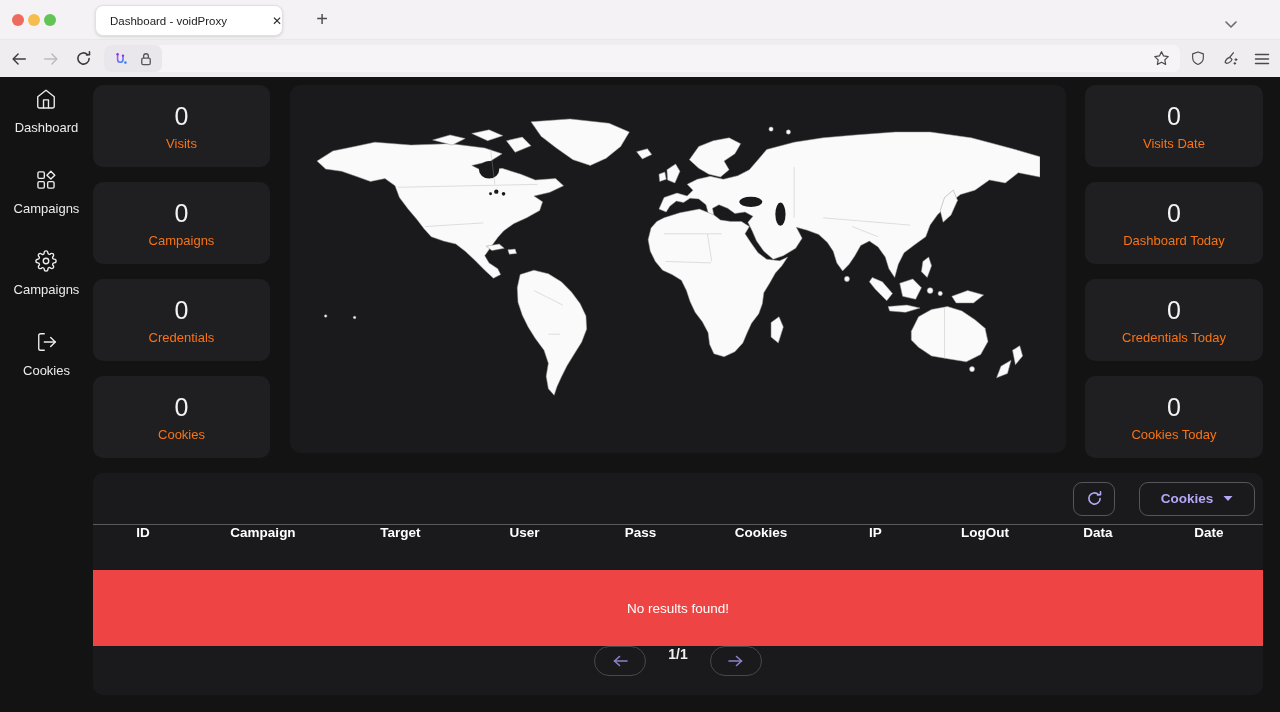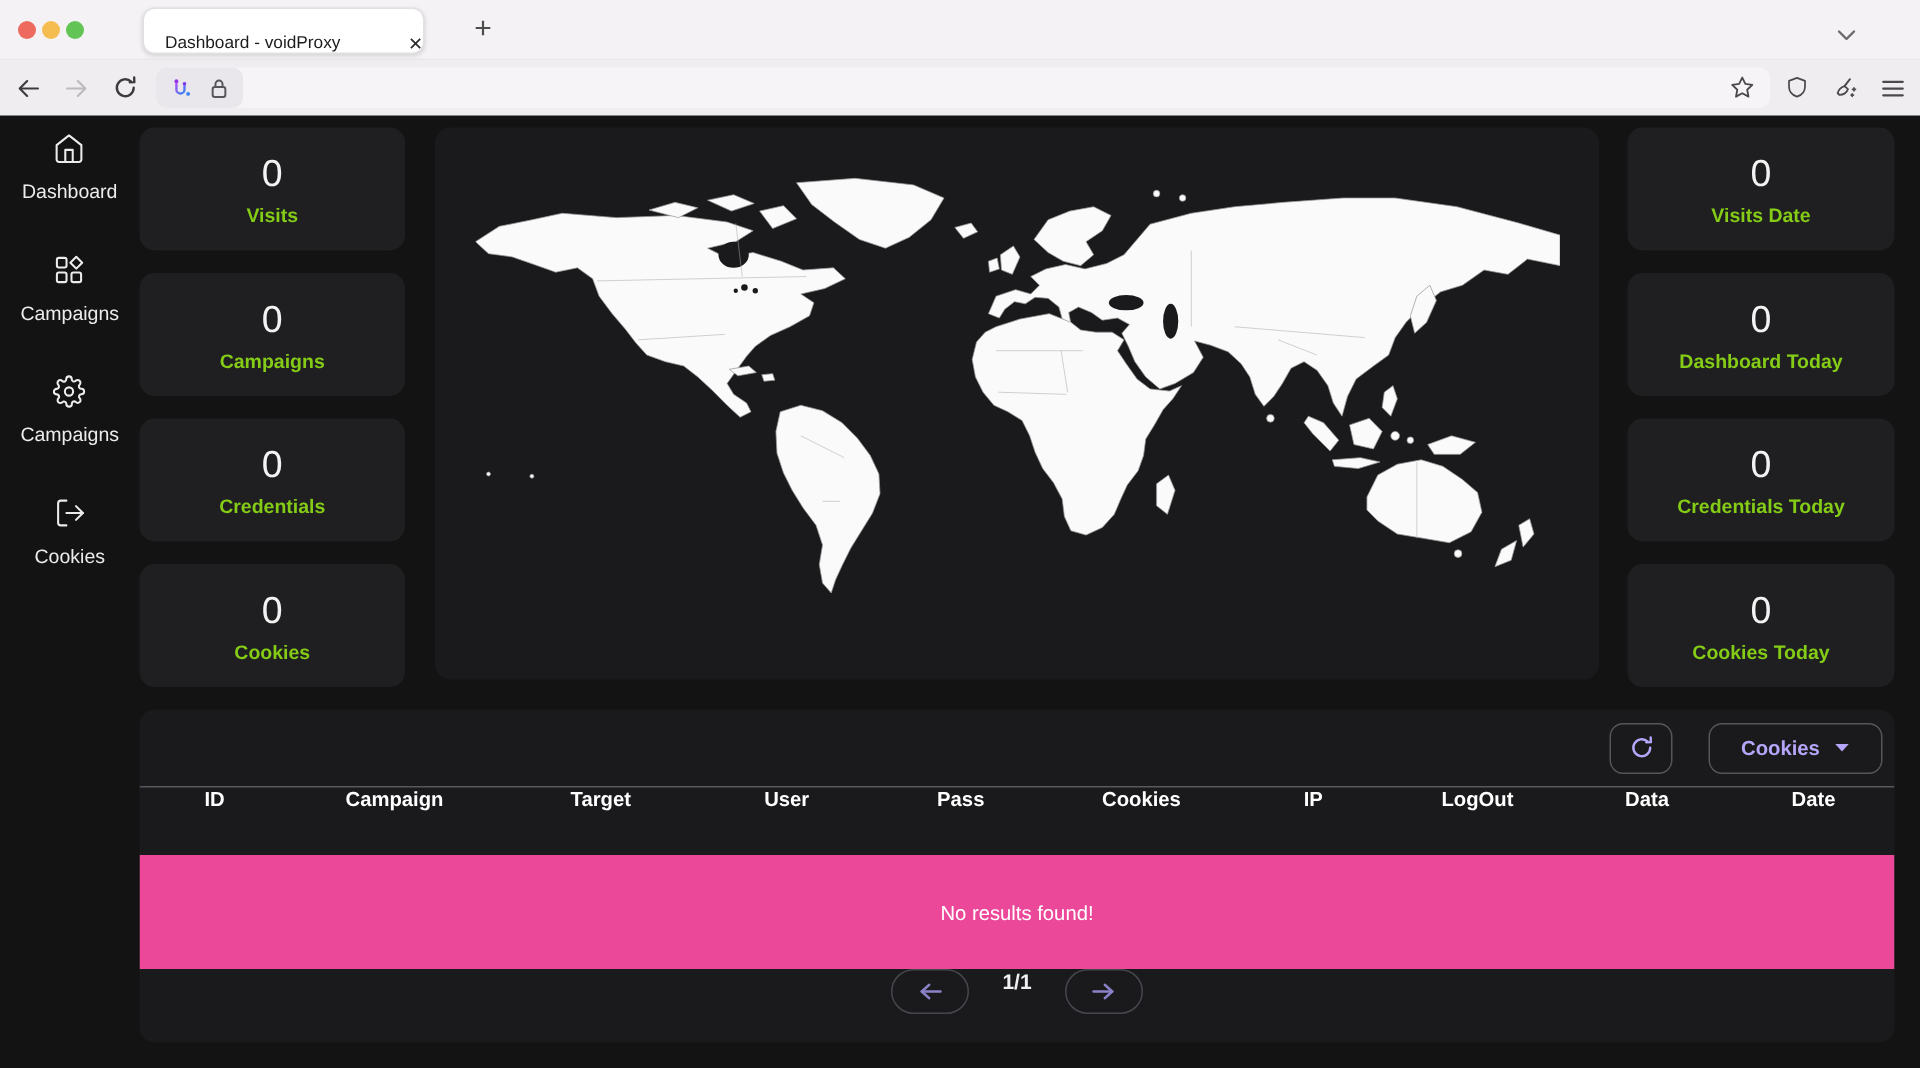--- a/index.html
+++ b/index.html
@@ -15,21 +15,21 @@
     display:flex; align-items:center;
     border-bottom:1px solid #e9e7ea;
   }
   .lights { display:flex; gap:4px; margin-left:12px; }
   .dot { width:12px; height:12px; border-radius:50%; }
   .dot.red{background:#ee6a5e;} .dot.yellow{background:#f5bd4f;} .dot.green{background:#61c454;}
   .tab {
     position:absolute; left:95px; top:5px; width:188px; height:31px;
     background:#ffffff; border:1px solid #e2e0e3; border-radius:8px;
     box-shadow:0 1px 3px rgba(0,0,0,.13);
-    display:flex; align-items:flex-end; padding:0 0 0 14px;
+    display:flex; align-items:center; padding:0 0 0 14px;
   }
   .tab-title { flex:1; font-size:11.5px; color:#1c1c1e; white-space:nowrap; overflow:hidden; }
   .tab-close { font-size:12px; color:#2c2c2e; line-height:1; cursor:default; }
   .newtab-btn {
     position:absolute; left:310px; top:7px; width:24px; height:24px;
     font-size:20px; font-weight:300; color:#4c4c4c;
     display:flex; align-items:center; justify-content:center;
   }
   .tabs-chevron { position:absolute; right:42px; top:15px; }
   
@@ -67,21 +67,21 @@
   }
   .content { position:relative; flex:1; }
   .stats-col { position:absolute; top:8px; display:flex; flex-direction:column; gap:15px; }
   .stats-col.left { left:0; width:177px; }
   .stats-col.right { right:17px; width:178px; }
   .stat-card {
     height:82px; background:#1f1f21; border-radius:10px;
     display:flex; flex-direction:column; align-items:center; justify-content:center; gap:5px;
   }
   .stat-value { font-size:25px; color:#f3f3f3; }
-  .stat-label { font-size:13px; color:#84cc16;font-weight:bold; }
+  .stat-label { font-size:13px; color:#f97316; }
   .map-card {
     position:absolute; left:197px; top:8px; width:776px; height:368px;
     background:#1a1a1c; border-radius:10px;
   }
   .map-card svg { position:absolute; left:27px; top:31px; }
   
   .table-card {
     position:absolute; left:0; top:396px; width:1170px; height:222px;
     background:#1a1a1c; border-radius:10px; overflow:hidden;
   }
@@ -95,21 +95,21 @@
   }
   .btn.refresh { width:42px; }
   .btn.filter { width:116px; gap:10px; color:#b6a6f9; font-size:13.5px; font-weight:600; }
   .thead { height:45px; display:flex; align-items:flex-start; }
   .th { text-align:center; font-size:13.5px; font-weight:700; color:#ffffff; }
   .th:nth-child(1){flex:1.00}.th:nth-child(2){flex:1.40}.th:nth-child(3){flex:1.35}
   .th:nth-child(4){flex:1.13}.th:nth-child(5){flex:1.19}.th:nth-child(6){flex:1.22}
   .th:nth-child(7){flex:1.07}.th:nth-child(8){flex:1.12}.th:nth-child(9){flex:1.14}
   .th:nth-child(10){flex:1.08}
   .empty-row {
-    height:76px; background:#ec4899;
+    height:76px; background:#ef4444;
     display:flex; align-items:center; justify-content:center;
     font-size:13.5px; color:#ffffff;
   }
   .tfoot { height:48px; display:flex; align-items:flex-start; justify-content:center; gap:22px; }
   .page-pill {
     width:52px; height:30px; border:1px solid #46464e; border-radius:15px;
     display:flex; align-items:center; justify-content:center; background:transparent; cursor:default;
   }
   .page-label { font-size:14px; font-weight:700; color:#f0f0f0; }
 </style>

